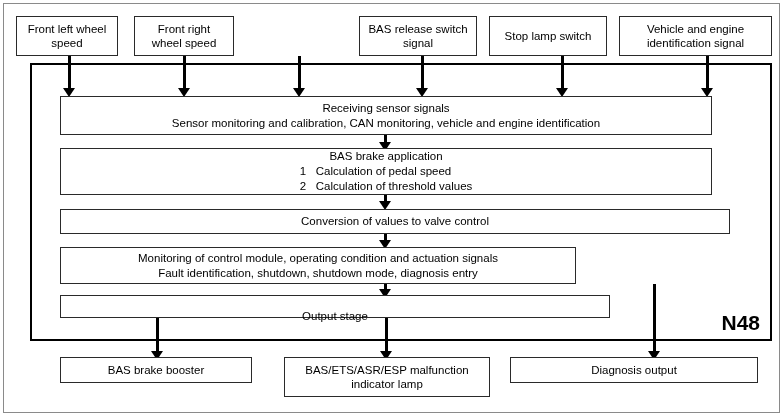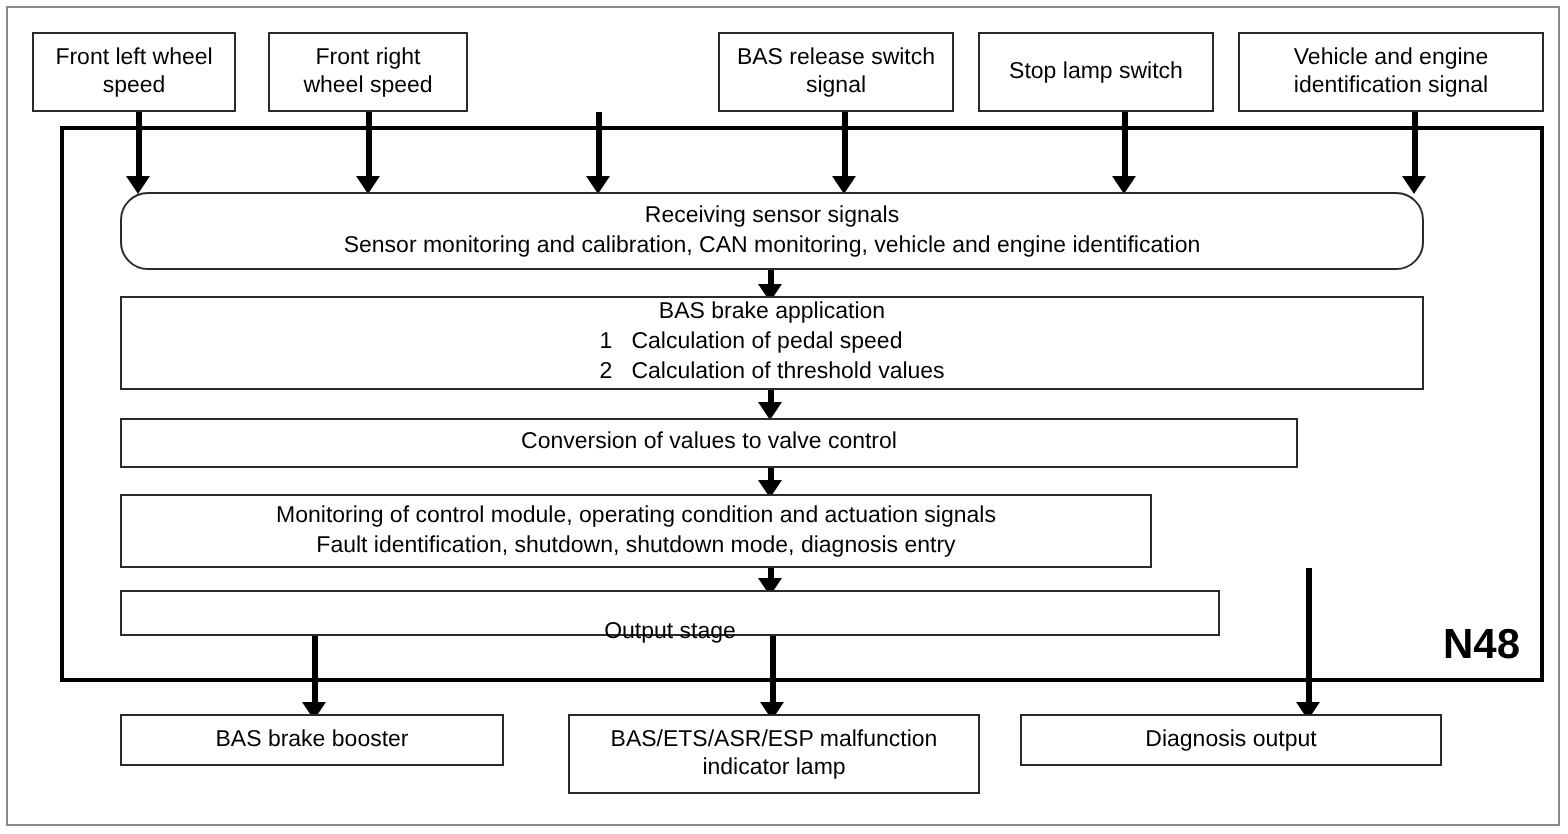--- a/index.html
+++ b/index.html
@@ -74,21 +74,21 @@
 
   <div class="vline" style="left:421px;top:56px;height:34px;"></div>
   <div class="arrowhead" style="left:416.2px;top:88px;"></div>
 
   <div class="vline" style="left:561px;top:56px;height:34px;"></div>
   <div class="arrowhead" style="left:556.2px;top:88px;"></div>
 
   <div class="vline" style="left:706px;top:56px;height:34px;"></div>
   <div class="arrowhead" style="left:701.2px;top:88px;"></div>
 
-  <div class="pbox" style="left:60px;top:96px;width:652px;height:39px;border-radius:14px;">
+  <div class="pbox" style="left:60px;top:96px;width:652px;height:39px;">
     <div style="width:100%;">
       <div>Receiving sensor signals</div>
       <div>Sensor monitoring and calibration, CAN monitoring, vehicle and engine identification</div>
     </div>
   </div>
 
   <div class="vline" style="left:384px;top:135px;height:12px;"></div>
   <div class="arrowhead" style="left:379.2px;top:142px;"></div>
 
   <div class="pbox" style="left:60px;top:148px;width:652px;height:47px;align-items:center;">
@@ -103,21 +103,21 @@
           <span>2</span>
           &nbsp;&nbsp;<span>Calculation of threshold values</span>
         </div>
       </div>
     </div>
   </div>
 
   <div class="vline" style="left:384px;top:195px;height:12px;"></div>
   <div class="arrowhead" style="left:379.2px;top:201px;"></div>
 
-  <div class="pbox" style="left:60px;top:209px;width:589px;height:25px;">
+  <div class="pbox" style="left:60px;top:209px;width:670px;height:25px;">
     <div style="width:100%;">
       <div>Conversion of values to valve control</div>
     </div>
   </div>
 
   <div class="vline" style="left:384px;top:234px;height:12px;"></div>
   <div class="arrowhead" style="left:379.2px;top:240px;"></div>
 
   <div class="pbox" style="left:60px;top:247px;width:516px;height:37px;">
     <div style="width:100%;">
@@ -146,17 +146,17 @@
 
   <div class="box io" style="left:60px;top:357px;width:192px;height:26px;text-align:center;">
     <span class="inner" style="white-space:pre-line;">BAS brake booster</span>
   </div>
 
   <div class="box io" style="left:284px;top:357px;width:206px;height:40px;">
     <span class="inner" style="white-space:pre-line;">BAS/ETS/ASR/ESP malfunction
 indicator lamp</span>
   </div>
 
-  <div class="box io" style="left:510px;top:357px;width:211px;height:26px;">
+  <div class="box io" style="left:510px;top:357px;width:248px;height:26px;">
     <span class="inner" style="white-space:pre-line;">Diagnosis output</span>
   </div>
 
 </div>
 
 </body></html>

